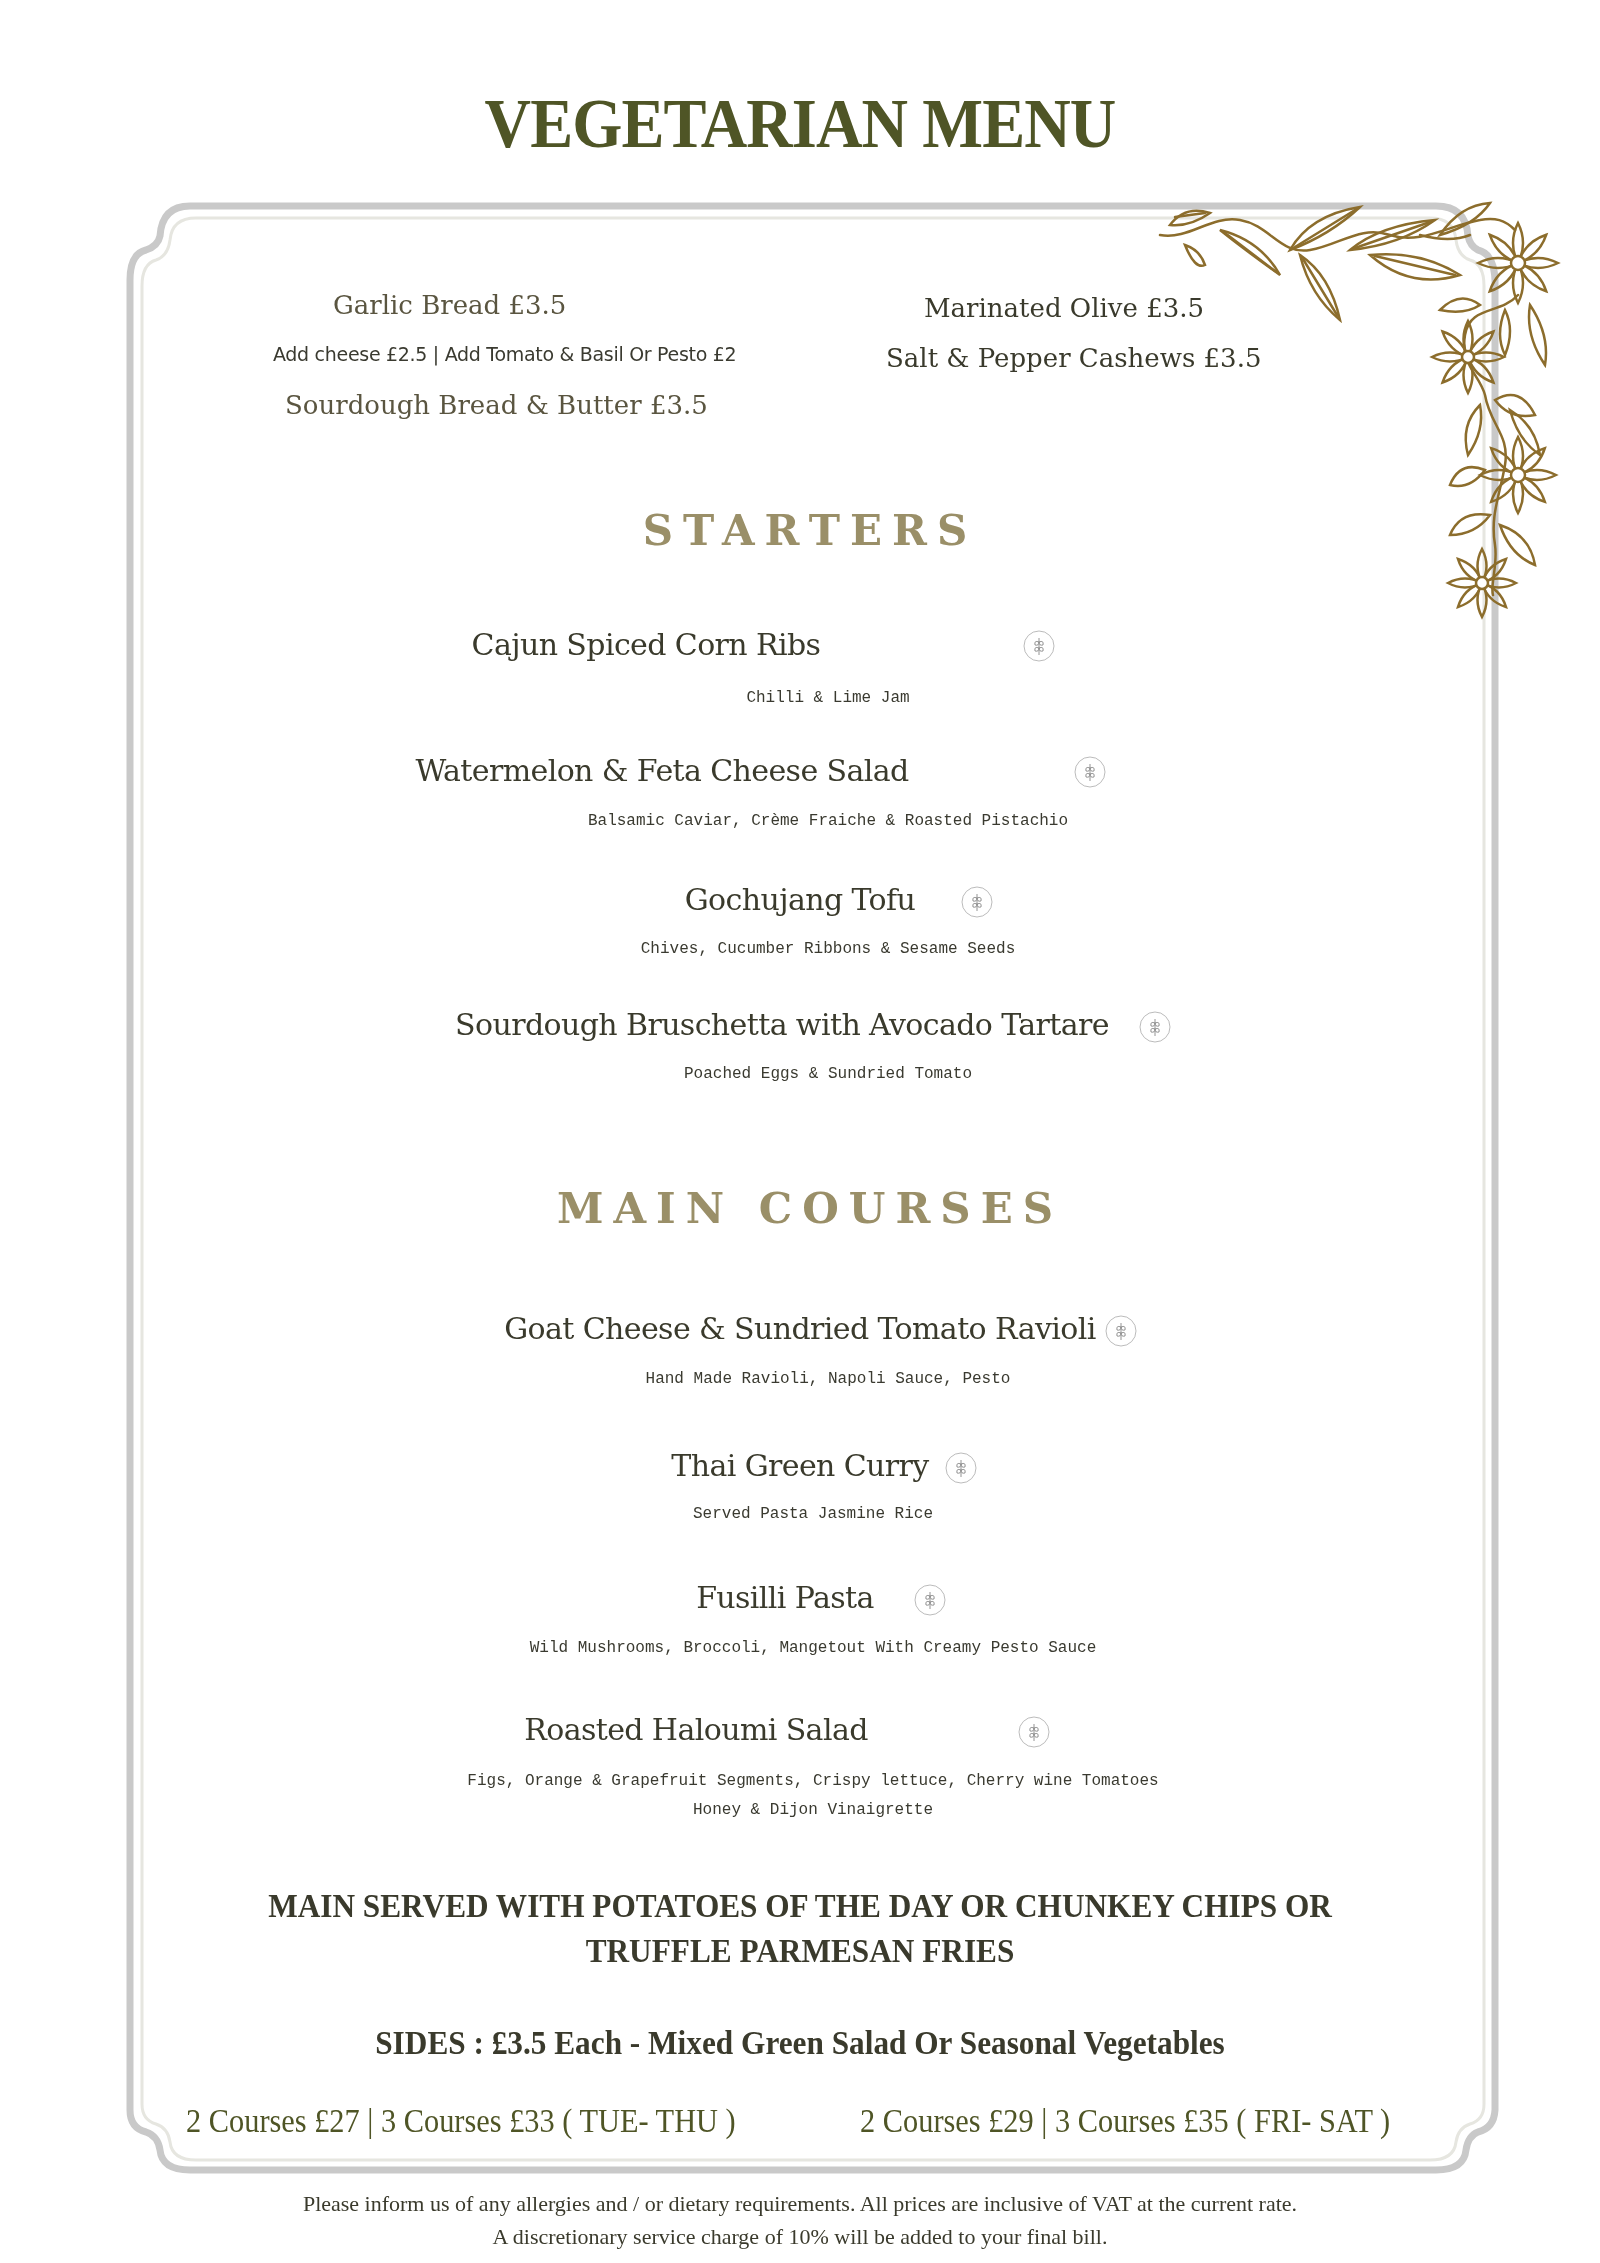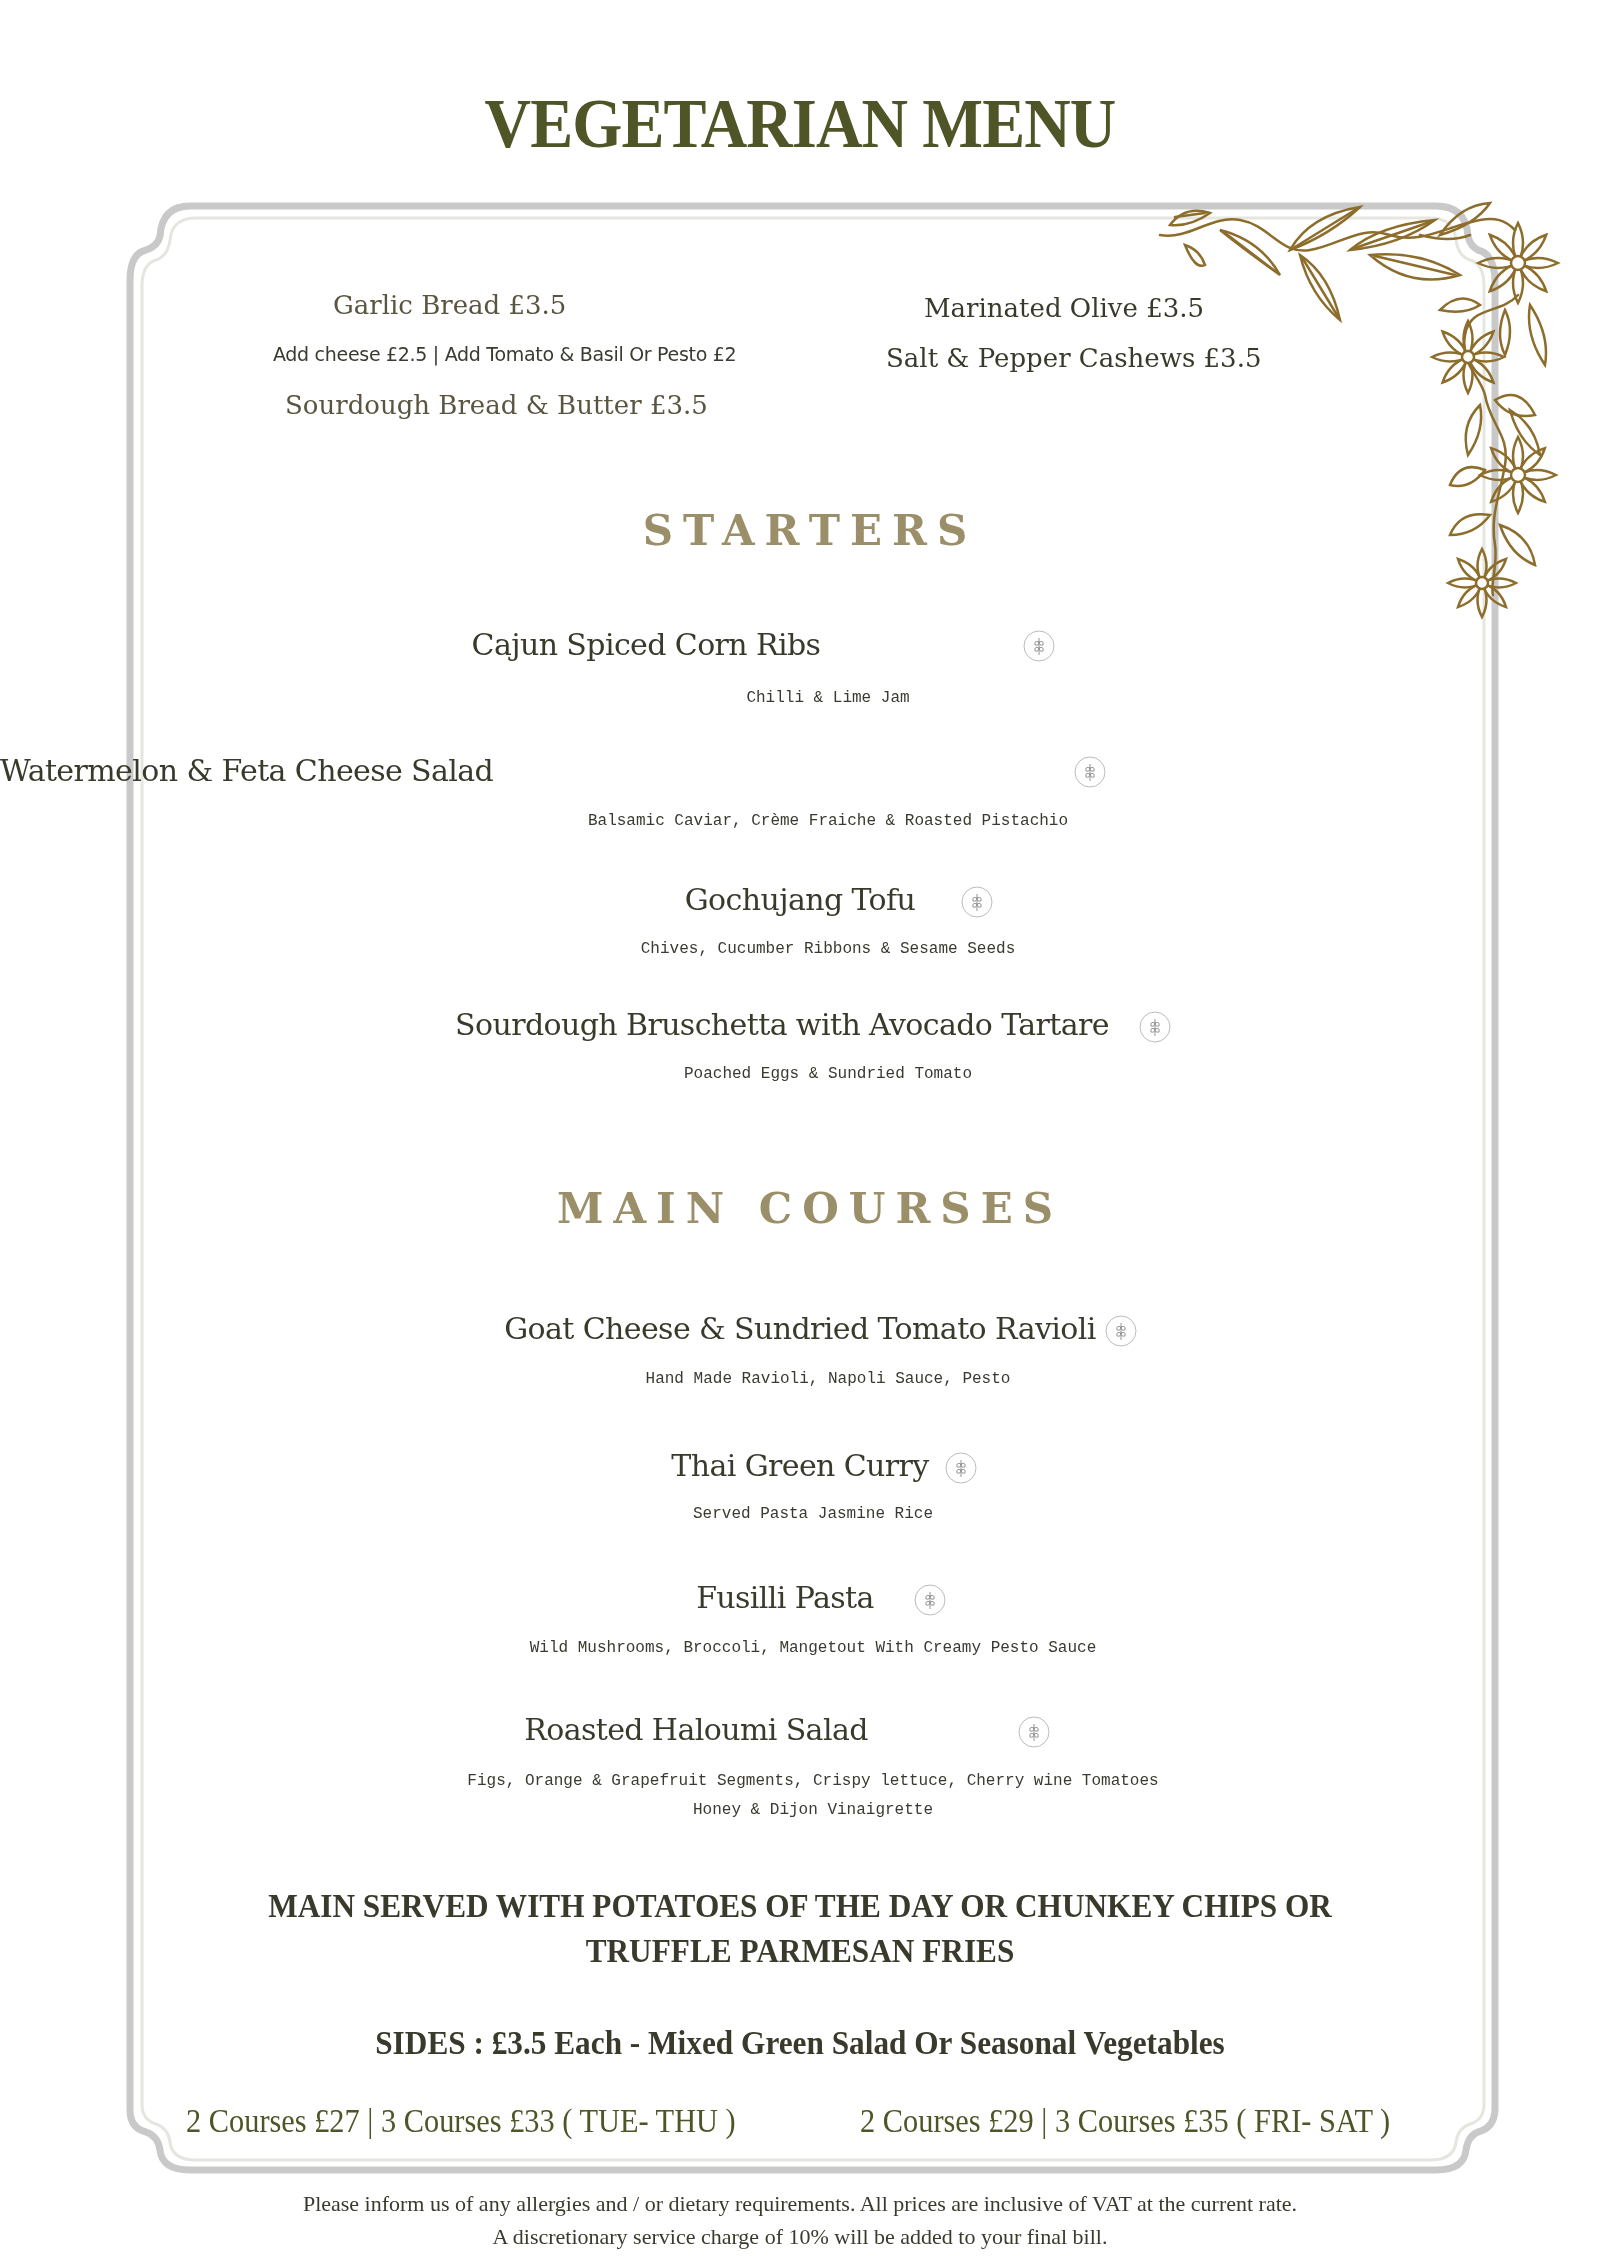--- a/index.html
+++ b/index.html
@@ -126,21 +126,21 @@
 <div class="abs" style="left:0; top:627px; width:1600px;">
   <div class="dish-name" style="position:absolute; left:0; width:1292px; text-align:center;">Cajun Spiced Corn Ribs</div>
   <svg class="gf" style="left:1022px; top:2px;" viewBox="0 0 34 34">
       <circle cx="17" cy="17" r="15" fill="none" stroke="#aaa" stroke-width="0.8"></circle>
       <path d="M17 9 V26 M17 13 Q12 11 13 16 Q17 17 17 13 M17 13 Q22 11 21 16 Q17 17 17 13 M17 19 Q12 17 13 22 Q17 23 17 19 M17 19 Q22 17 21 22 Q17 23 17 19" fill="none" stroke="#888" stroke-width="0.9"></path>
     </svg>
 </div>
 <div class="abs center dish-desc" style="top:689px;">Chilli &amp; Lime Jam</div>
 
 <div class="abs" style="left:0; top:753px; width:1600px;">
-  <div class="dish-name" style="position:absolute; left:0; width:1298px; text-align:left;">Watermelon &amp; Feta Cheese Salad</div>
+  <div class="dish-name" style="position:absolute; left:13px; width:1298px; text-align:center;">Watermelon &amp; Feta Cheese Salad</div>
   <svg class="gf" style="left:1073px; top:2px;" viewBox="0 0 34 34">
       <circle cx="17" cy="17" r="15" fill="none" stroke="#aaa" stroke-width="0.8"></circle>
       <path d="M17 9 V26 M17 13 Q12 11 13 16 Q17 17 17 13 M17 13 Q22 11 21 16 Q17 17 17 13 M17 19 Q12 17 13 22 Q17 23 17 19 M17 19 Q22 17 21 22 Q17 23 17 19" fill="none" stroke="#888" stroke-width="0.9"></path>
     </svg>
 </div>
 <div class="abs center dish-desc" style="top:812px;">Balsamic Caviar, Crème Fraiche &amp; Roasted Pistachio</div>
 
 <div class="abs" style="left:0; top:882px; width:1600px;">
   <div class="dish-name" style="position:absolute; left:0; width:1600px; text-align:center;">Gochujang Tofu</div>
   <svg class="gf" style="left:960px; top:3px;" viewBox="0 0 34 34">

